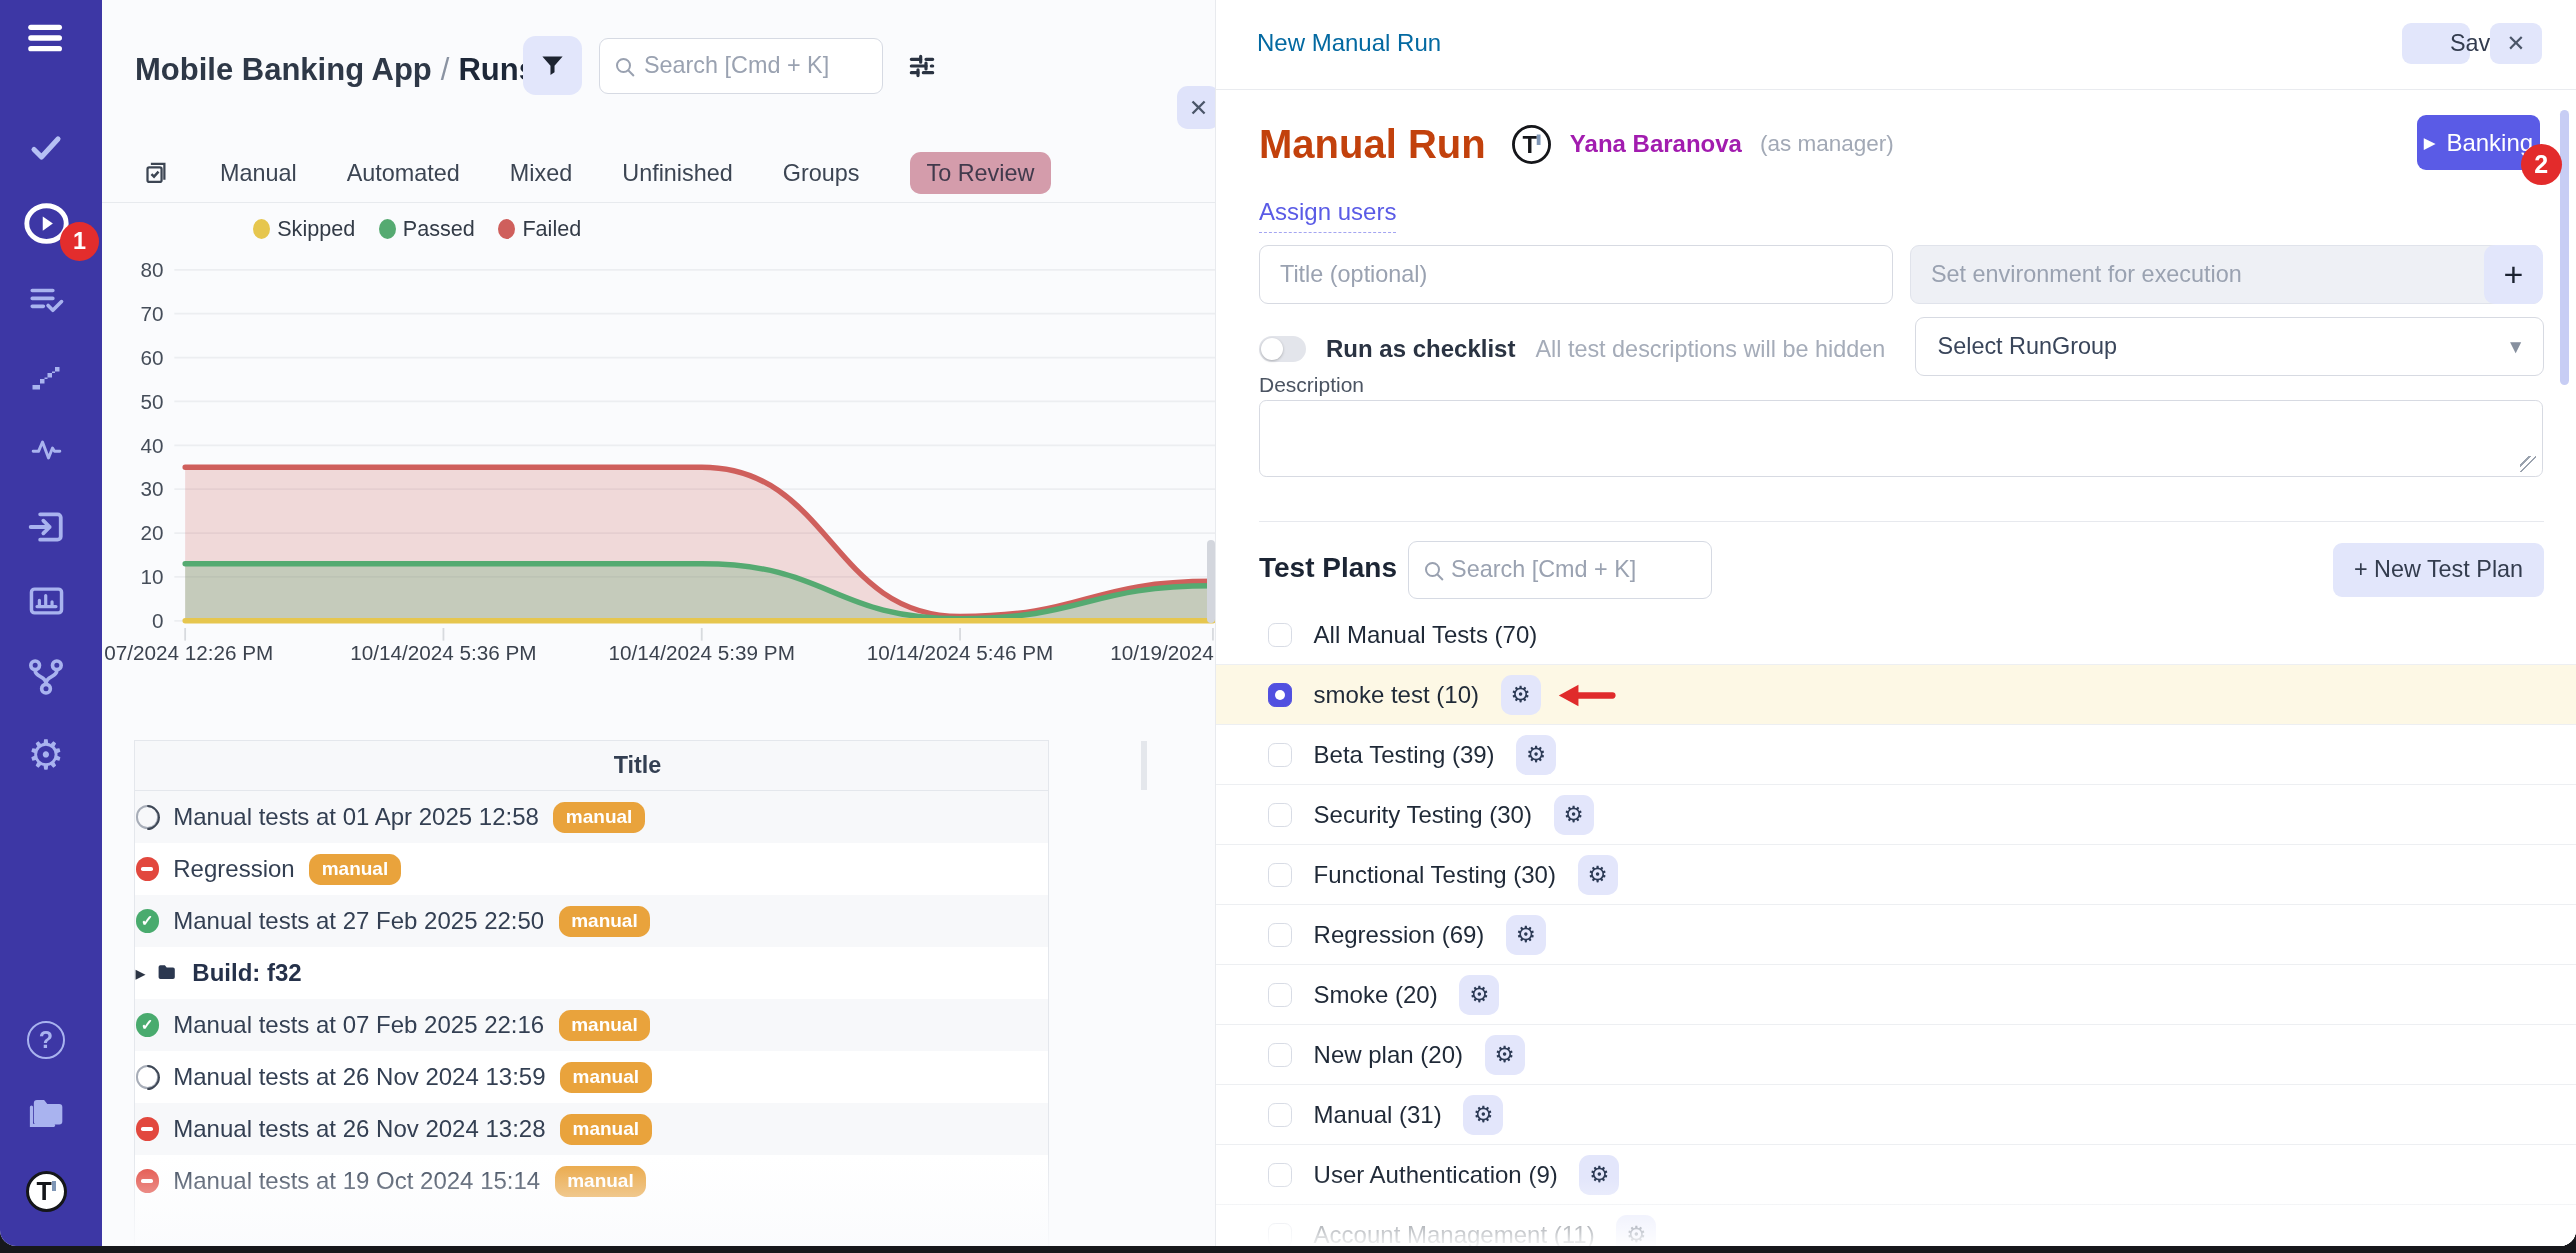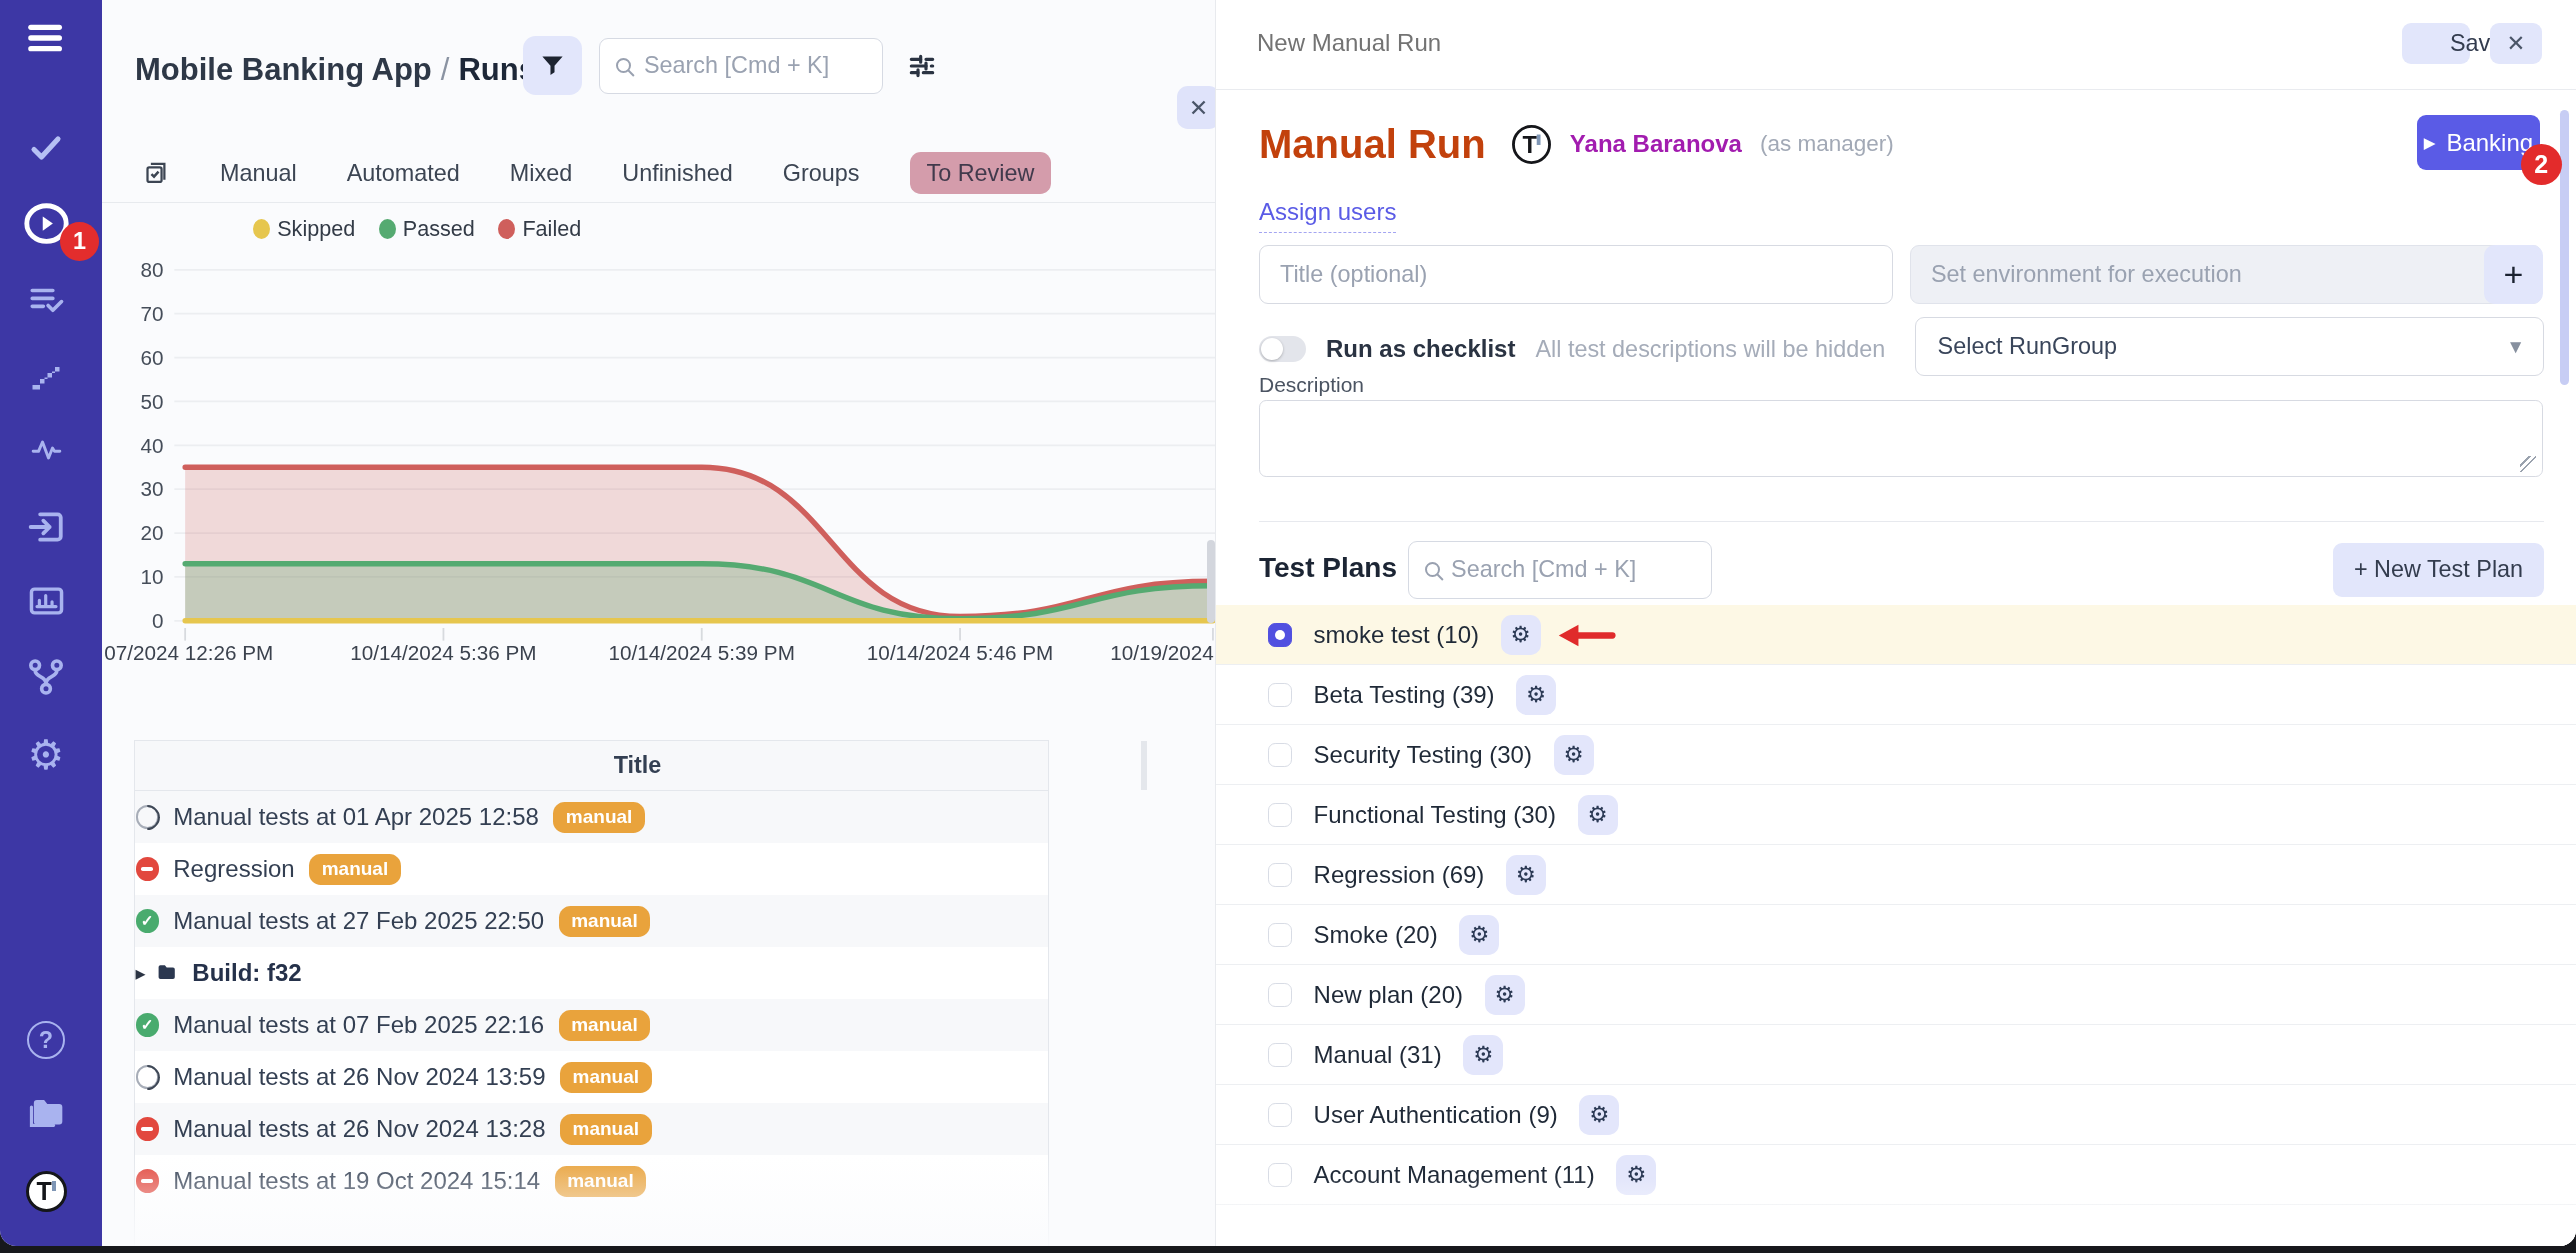--- a/index.html
+++ b/index.html
@@ -83,21 +83,21 @@
   .st-progress { border:2.7px solid #a7adb8; }
   .st-progress::after { content:""; position:absolute; inset:-2.7px; border:2.7px solid transparent;
         border-top-color:#3f4856; border-right-color:#3f4856; border-radius:50%; transform:rotate(45deg); }
   .caret { font-size:20px; color:#2b3444; margin-right:-5.4px; }
   .lp-fade { position:absolute; left:0; right:0; bottom:0; height:90px; pointer-events:none;
              background:linear-gradient(180deg, rgba(250,251,253,0), rgba(250,251,253,.92)); }
 
   
   .right-panel { position:relative; flex:1; height:100%; background:#fff; overflow:hidden; }
   .rp-header { position:absolute; top:0; left:0; width:100%; height:90px; border-bottom:0.9px solid #e9ebef; }
-  .rp-title { position:absolute; left:41px; top:29px; font-size:24px; color:#737373; }
+  .rp-title { position:absolute; left:41px; top:29px; font-size:24px; color:#0369a1; }
   .btn-soft { background:#e2e6fb; border:none; border-radius:9px; color:#333c4e; font-size:23.4px;
               font-family:"Liberation Sans", sans-serif; cursor:pointer; }
   .save-btn { position:absolute; right:106px; top:23.4px; width:68px; height:41px;padding-left:48px; }
   .rp-close { position:absolute; right:34px; top:23.4px; width:52px; height:41px; font-size:22.5px; color:#4a5568; }
 
   .run-row { position:absolute; left:43px; top:115px; height:58px; display:flex; align-items:center; gap:18px; }
   .run-title { font-size:40px; font-weight:800; color:#c2410c; margin-right:7.2px; white-space:nowrap; }
   .mini-logo { transform:scale(.95); }
   .mgr-name { font-size:24px; font-weight:700; color:#a21caf; white-space:nowrap;}
   .mgr-role { font-size:22.5px; color:#a2a9b6; white-space:nowrap;}
@@ -436,20 +436,24 @@
     <div class="tp-head">
       <span class="tp-title">Test Plans</span>
       <div class="tp-search">
         <span class="mag"></span>
         <input placeholder="Search [Cmd + K]" style="">
       </div>
       <button class="btn-soft new-plan-btn">+ New Test Plan</button>
     </div>
 
     <div class="plan-list">
+      <div class="plan-row">
+        <span class="cb"></span>
+        <span class="plan-label">All Manual Tests (70)</span>
+      </div>
       <div class="plan-row hl">
         <span class="cb checked"></span>
         <span class="plan-label">smoke test (10)</span>
         <button class="gear-btn">⚙</button>
         <svg class="arrow-ann" width="59" height="29" viewBox="0 0 66 32">
           <line x1="62" y1="16" x2="18" y2="16" stroke="#e02b2b" stroke-width="7" stroke-linecap="round"></line>
           <path d="M2 16L24 4v24z" fill="#e02b2b"></path>
         </svg>
       </div>
       <div class="plan-row">

